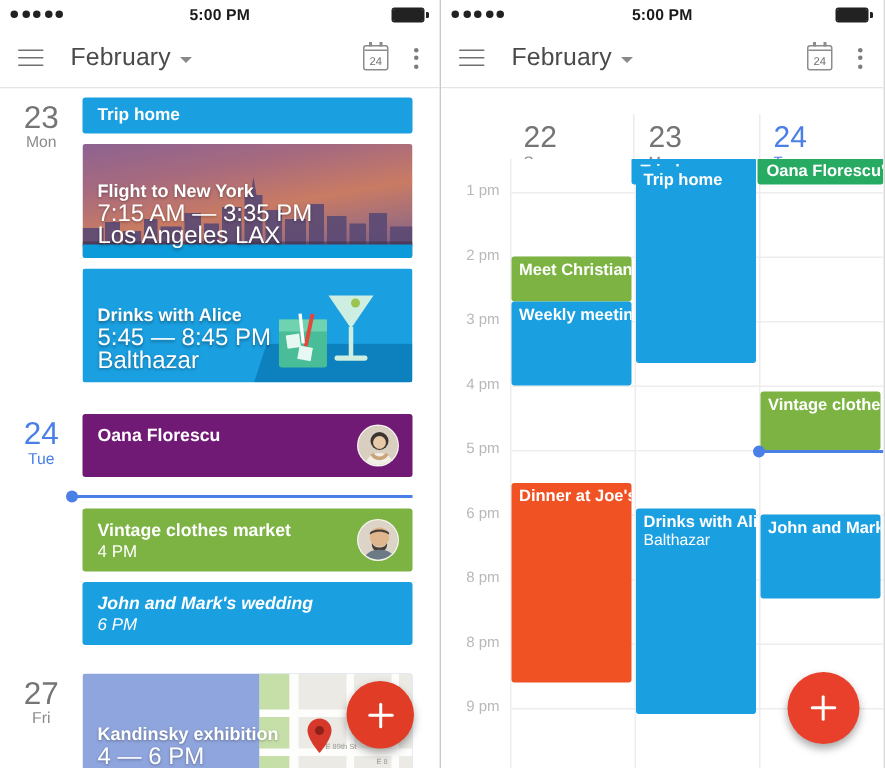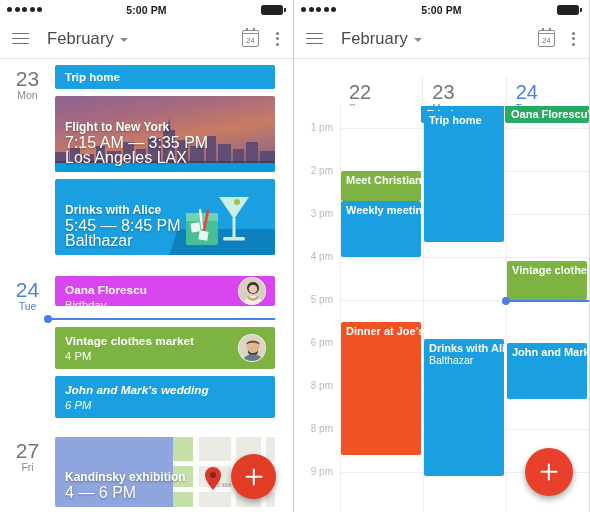--- a/index.html
+++ b/index.html
@@ -286,23 +286,22 @@
         </div>
       </div>
 
       <div class="day-block" style="margin-top:8px">
         <div class="daycol today">
           <div class="dnum">24</div>
           <div class="dname">Tue</div>
         </div>
         <div class="events">
 
-          <div class="ev" style="background:#d946ef;padding:7px 10px;height:30px;">
+          <div class="ev" style="background:#701a75;padding:7px 10px;height:42px;">
             <div class="ev-title">Oana Florescu</div>
-            <div class="ev-sub">Birthday</div>
             <div class="avatar">
               <svg width="28" height="28" viewBox="0 0 28 28">
                 <rect width="28" height="28" fill="#d8cfc0"></rect>
                 <circle cx="14" cy="10" r="6" fill="#3a3530"></circle>
                 <circle cx="14" cy="11" r="4.3" fill="#e8c9a8"></circle>
                 <path d="M4 28c1-7 5-10 10-10s9 3 10 10z" fill="#f2efe7"></path>
                 <path d="M8 19c2 5 10 5 12 0l-2-1c-1.5 3-6.5 3-8 0z" fill="#c9a57c"></path>
               </svg>
             </div>
           </div>

